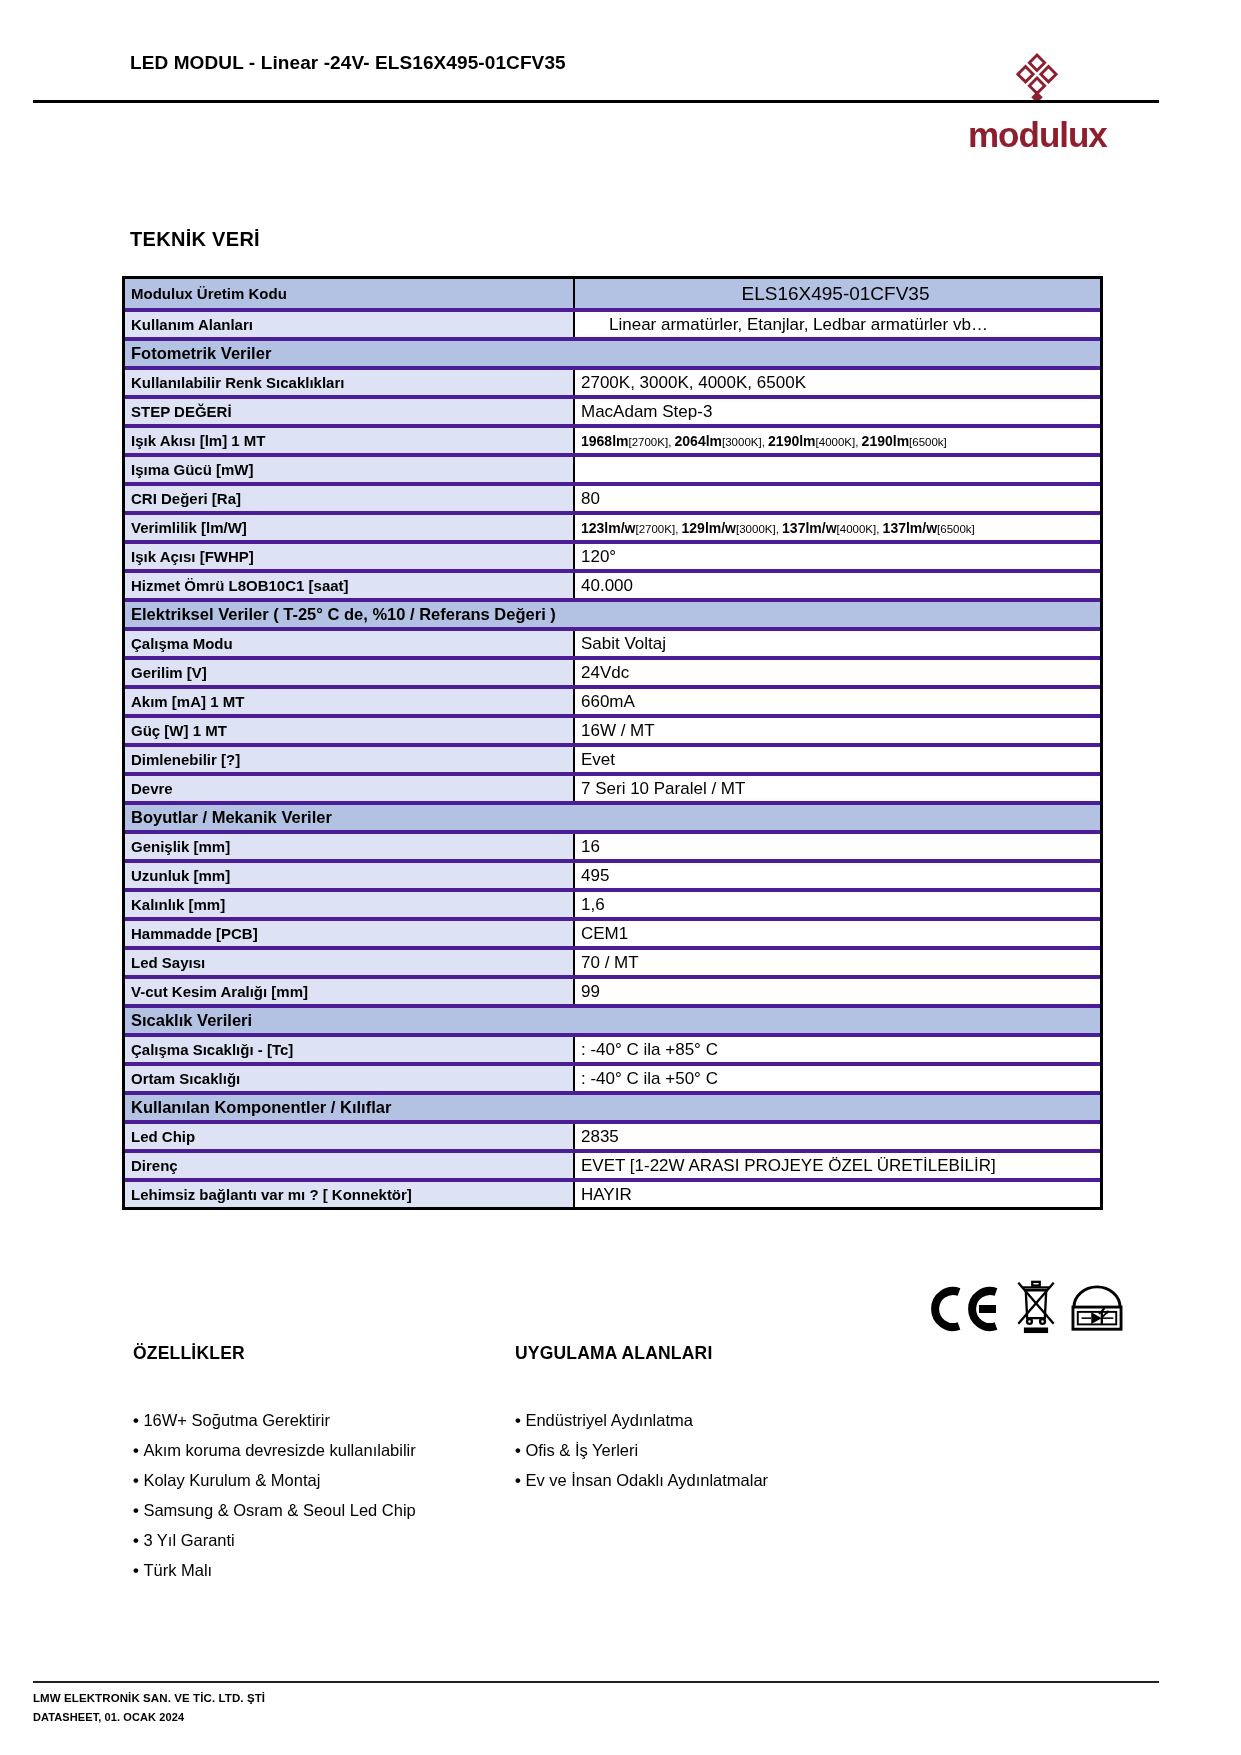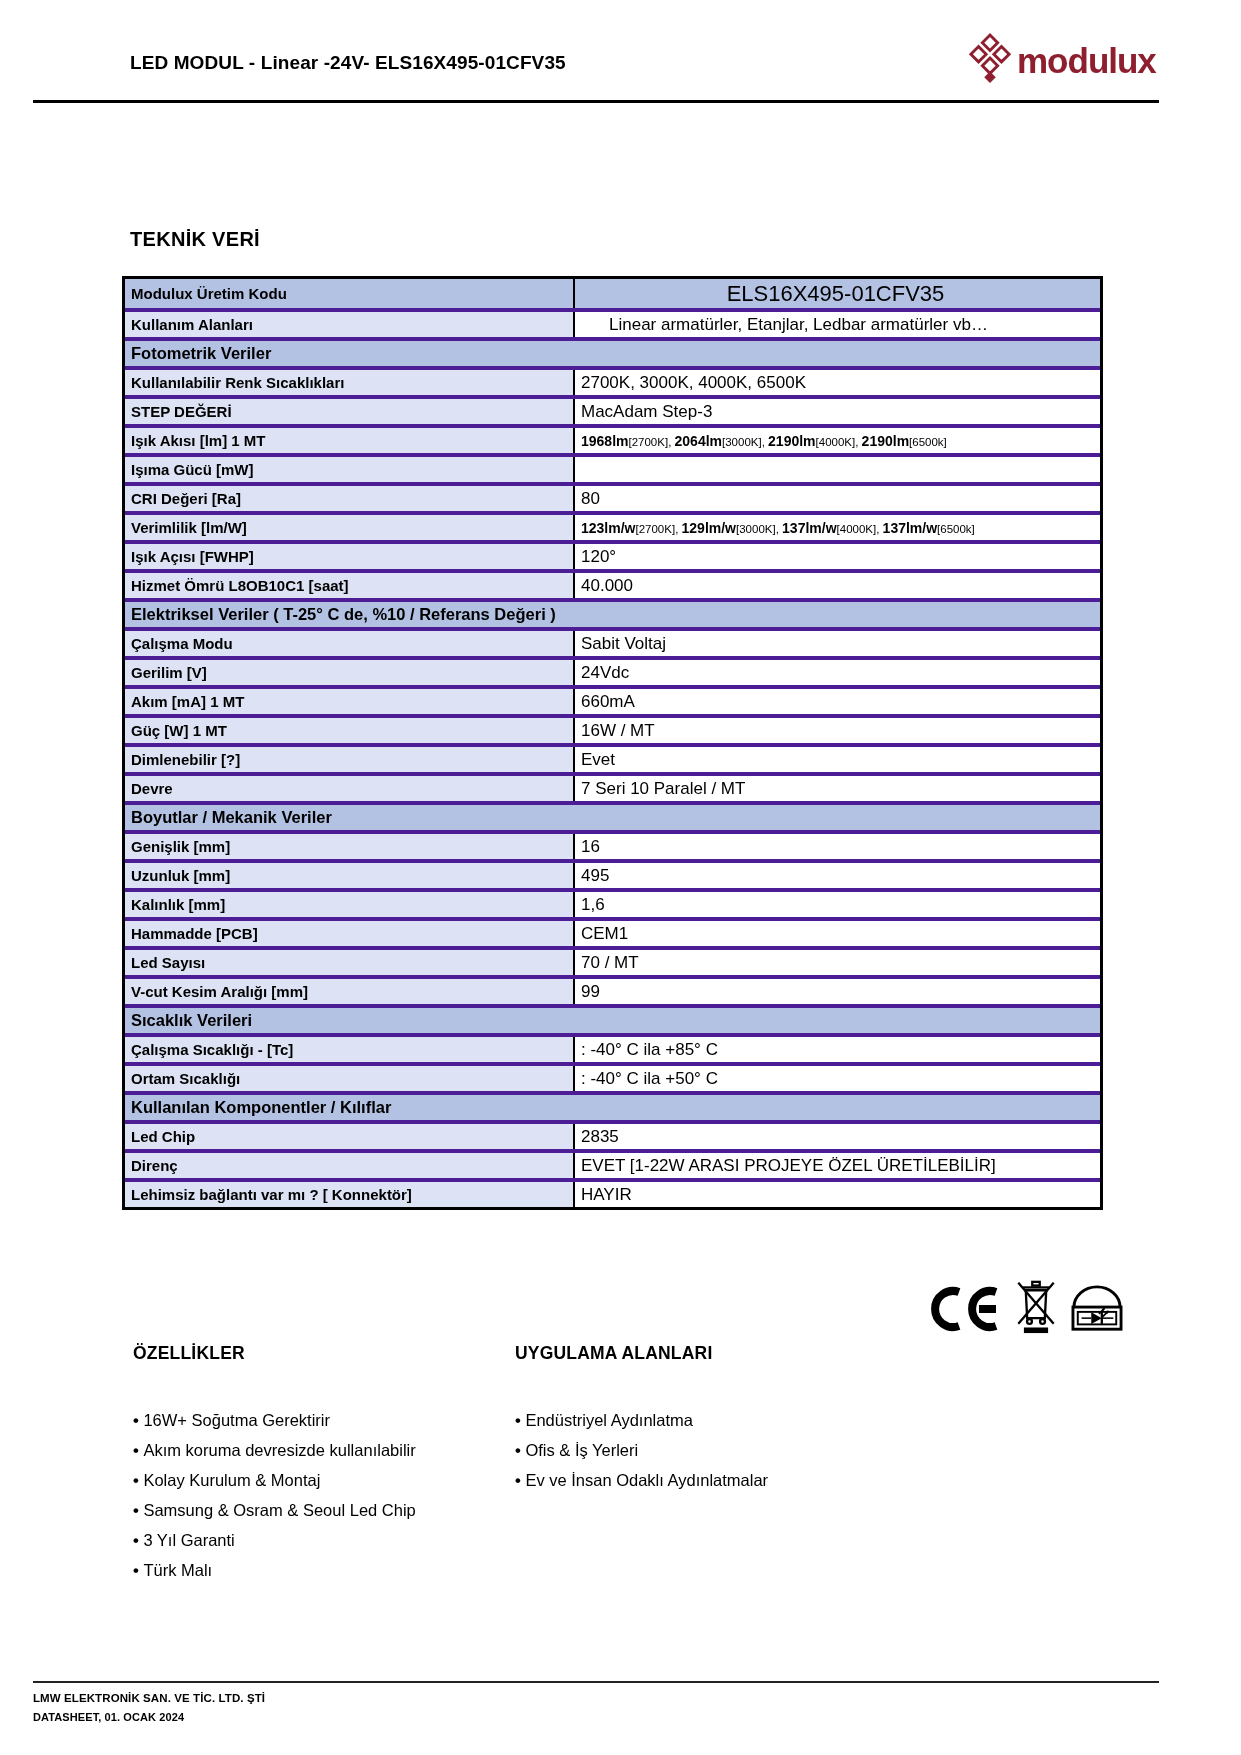--- a/index.html
+++ b/index.html
@@ -3,41 +3,41 @@
 <meta charset="utf-8">
 <style>
   * { margin:0; padding:0; box-sizing:border-box; }
   body { background:#fff; }
   .page {
     position:relative; width:1159px; height:1755px; background:#fff;
     font-family:"Liberation Sans", sans-serif; color:#000; overflow:hidden;
   }
   
   .header-title { position:absolute; left:130px; top:52px; font-size:19px; font-weight:bold; letter-spacing:.1px; }
-  .logo { position:absolute; left:968px; top:32px; display:flex; align-items:center; gap:5px; }
+  .logo { position:absolute; left:968px; top:52px; display:flex; align-items:center; gap:5px;flex-direction:column; }
   .logo-word { font-size:35px; font-weight:bold; color:#8e1f2f; letter-spacing:-1px; }
   .top-rule { position:absolute; left:33px; top:100px; width:1175px; height:3px; background:#000; }
 
   
   .teknik-title { position:absolute; left:130px; top:228px; font-size:20px; font-weight:bold; letter-spacing:.3px; }
 
   
   .spec-table { position:absolute; left:122px; top:276px; width:981px; border:3px solid #000; background:#737373; }
   .t-row { display:flex; align-items:stretch; border-top:4px solid #4c1d95; min-height:29px; }
   .t-row:first-child { border-top:none; }
   .cell-label {
     width:448px; background:#dde3f4; font-weight:bold; font-size:15px;
     display:flex; align-items:center; padding:2px 4px 2px 6px;
   }
   .cell-value {
     flex:1; border-left:2px solid #000; background:#fff; font-size:17px;
     display:flex; align-items:center; padding:1px 4px 1px 6px;
   }
   .t-row.hdr .cell-label, .t-row.hdr .cell-value { background:#b3c2e3; }
-  .t-row.hdr .cell-value { justify-content:center; padding-left:0; font-size:22px; }
+  .t-row.hdr .cell-value { justify-content:center; padding-left:0; font-size:19px; }
   .t-row.section { background:#b3c2e3; }
   .section-label { font-weight:bold; font-size:16.5px; display:flex; align-items:center; padding:2px 4px 2px 6px; width:100%; }
   .cell-value.small { font-size:17px;padding-left:34px; }
   .vb { font-weight:bold; font-size:14px; white-space:pre; }
   .vs { font-size:11.5px; white-space:pre; padding-top:2px; }
 
   
   .certs { position:absolute; left:926px; top:1280px; display:flex; align-items:flex-end; gap:15px; }
   .certs svg { display:block; }
 

